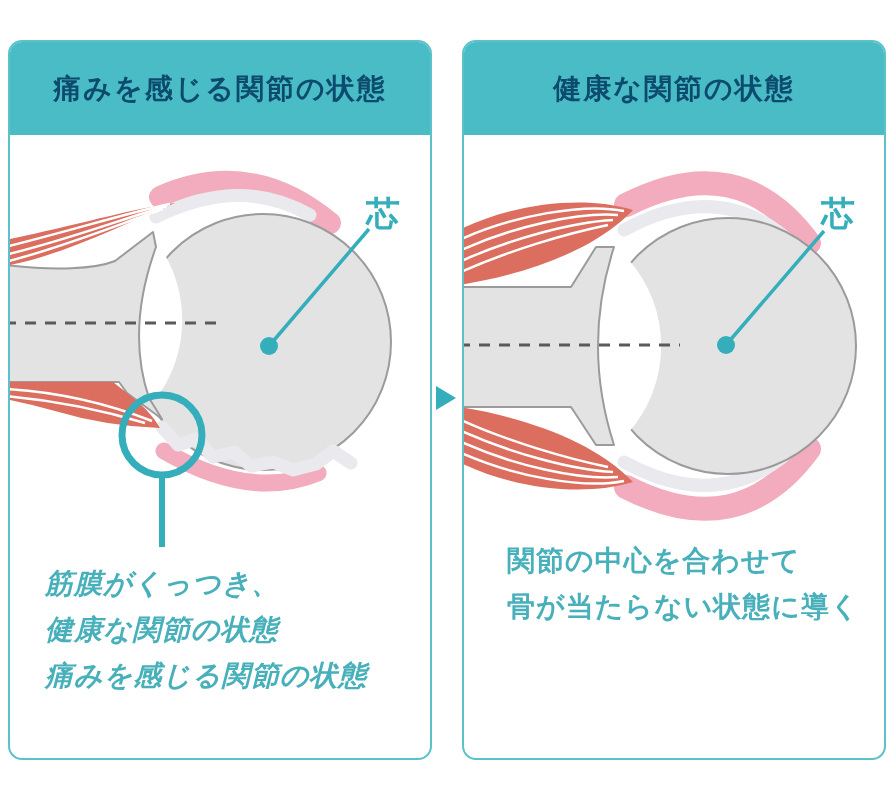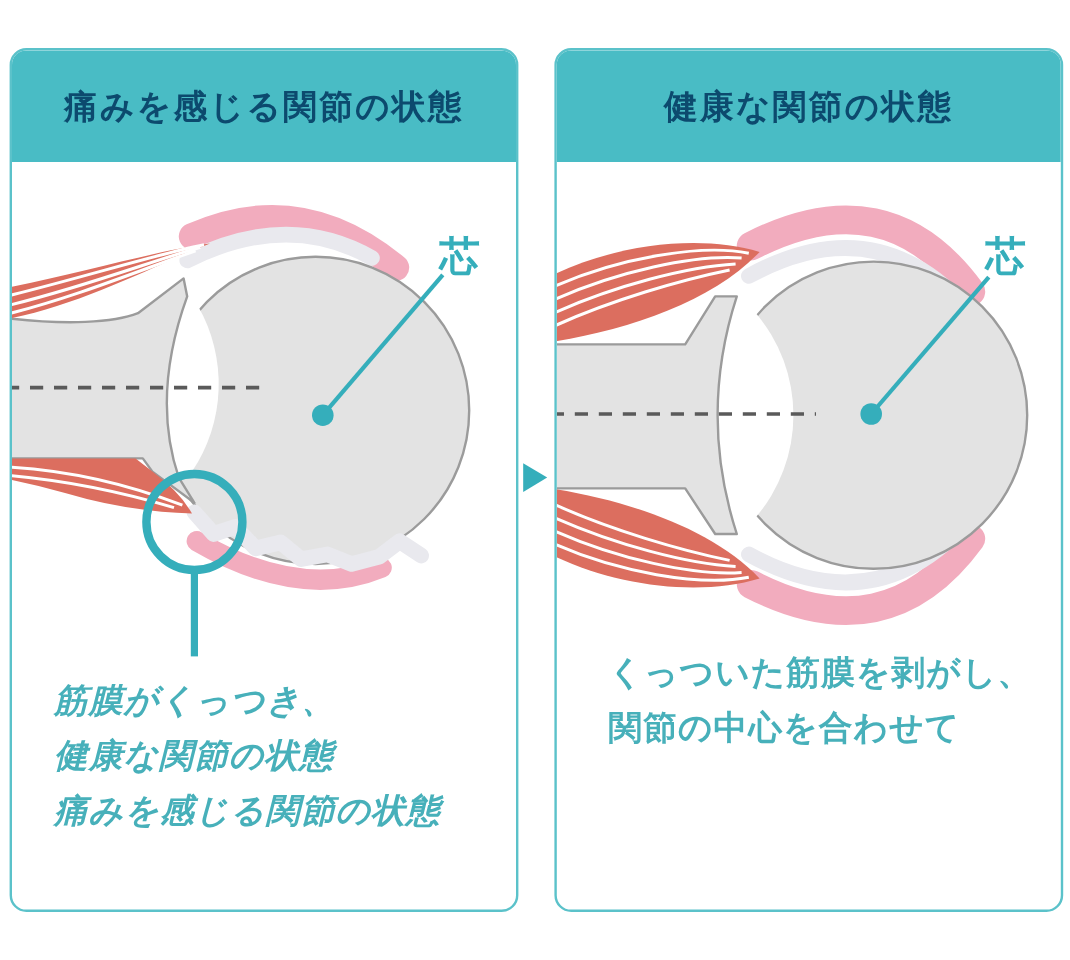--- a/index.html
+++ b/index.html
@@ -100,18 +100,18 @@
       <path d="M-5,284 C45,307 105,324 144,332" fill="none" stroke="#fff" stroke-width="2.5"></path>
 
       <path d="M-5,210 H216" fill="none" stroke="#5A5A5A" stroke-width="3" stroke-dasharray="11 9"></path>
 
       <path d="M262,210 L360,96" fill="none" stroke="#35AEBB" stroke-width="3.5"></path>
       <circle cx="262" cy="210" r="9" fill="#35AEBB"></circle>
       <text x="374" y="90" text-anchor="middle" fill="#35AEBB" class="core-label">芯</text>
     </svg>
 
     <div class="caption caption-right">
-      <div>くっついた筋膜を剥がし、</div>
       <div>関節の中心を合わせて</div>
+      <div>骨が当たらない状態に導く</div>
     </div>
   </div>
 
 </div>
 
 </body></html>

